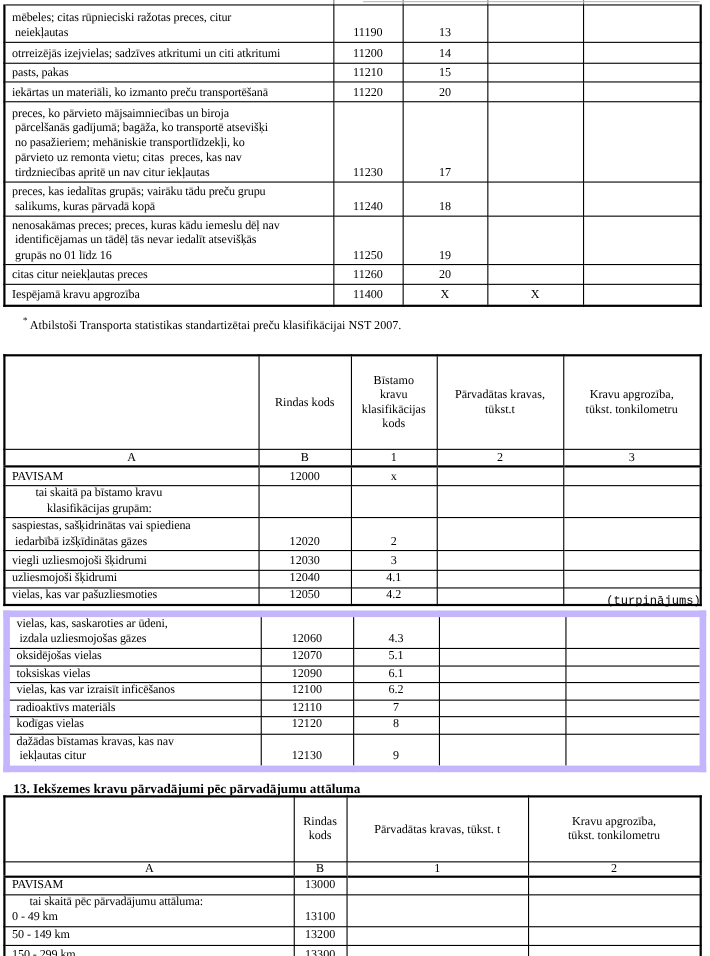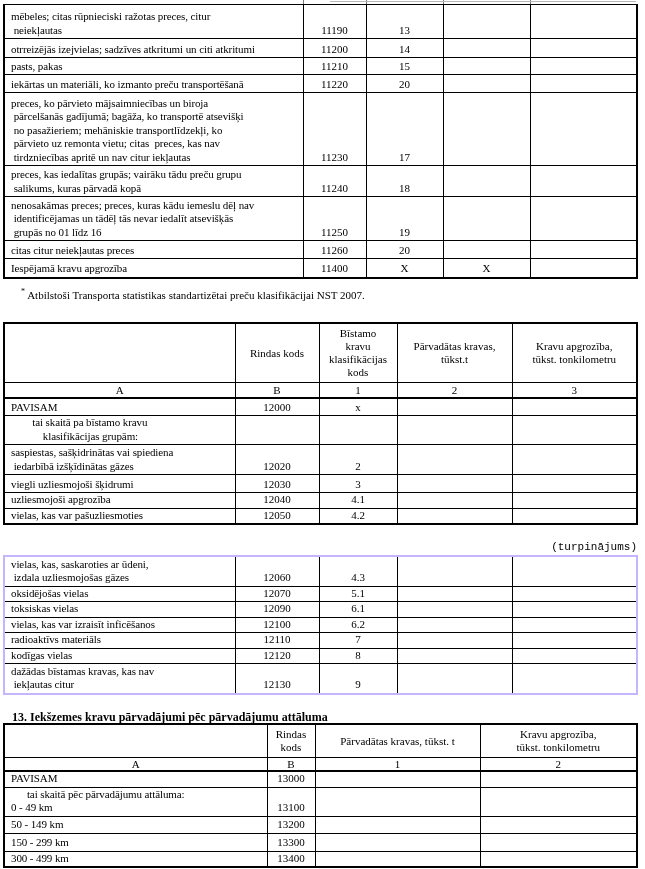--- a/index.html
+++ b/index.html
@@ -8,25 +8,25 @@
     background:#ffffff; color:#000;
     font-family:"Liberation Serif", serif; font-size:11px;
   }
   table { position:absolute; border-collapse:collapse; table-layout:fixed; background:#fff; }
   td {
     border:1px solid #000; padding:0; vertical-align:bottom;
     line-height:13.5px; overflow:hidden;
   }
   .d { text-align:left; padding:0 2px 1px 6px; white-space:pre; letter-spacing:-0.1px; }
   .c { text-align:center; padding-bottom:1px; }
-  .h { text-align:center; vertical-align:middle; white-space:pre-line; line-height:13px; padding:3px 2px; }
+  .h { text-align:center; vertical-align:middle; white-space:pre-line; line-height:13px; padding:16px 2px; }
   tr.L td { border-bottom:2px solid #000; text-align:center; vertical-align:middle; line-height:12px; }
   #t1  { left:3px; top:4px;   width:633px; border:2px solid #000; border-top-width:1px; }
   #t2  { left:3px; top:322px; width:633px; border:2px solid #000; }
-  #t2b { left:3px; top:555px; width:633px; border:2px solid #c4b5fd; }
+  #t2b { left:3px; top:555px; width:633px; border:6px solid #c4b5fd; }
   #t3  { left:3px; top:723px; width:633px; border:2px solid #000; }
   .fn  { position:absolute; left:21px; top:287px; }
   .fn sup { font-size:8px; }
   .title { position:absolute; left:12px; font-weight:bold; font-size:12px; }
   #title12 { top:303px;margin-top:40px; }
   #title13 { top:710px; }
   #turp { position:absolute; left:3px; top:541px; width:634px; text-align:right;font-family:Liberation Mono, monospace; }
   .stub { position:absolute; top:0; width:1px; height:4px; background:#777; }
   .hl   { position:absolute; top:1px; height:1px; background:#b8b8b8; }
 </style>
@@ -178,21 +178,21 @@
   <td class="c"></td>
 </tr>
 <tr style="height:18px">
   <td class="d">viegli uzliesmojoši šķidrumi</td>
   <td class="c">12030</td>
   <td class="c">3</td>
   <td class="c"></td>
   <td class="c"></td>
 </tr>
 <tr style="height:15px">
-  <td class="d">uzliesmojoši apgrozība</td>
+  <td class="d">uzliesmojoši šķidrumi</td>
   <td class="c">12040</td>
   <td class="c">4.1</td>
   <td class="c"></td>
   <td class="c"></td>
 </tr>
 <tr style="height:16px">
   <td class="d">vielas, kas var pašuzliesmoties</td>
   <td class="c">12050</td>
   <td class="c">4.2</td>
   <td class="c"></td>

